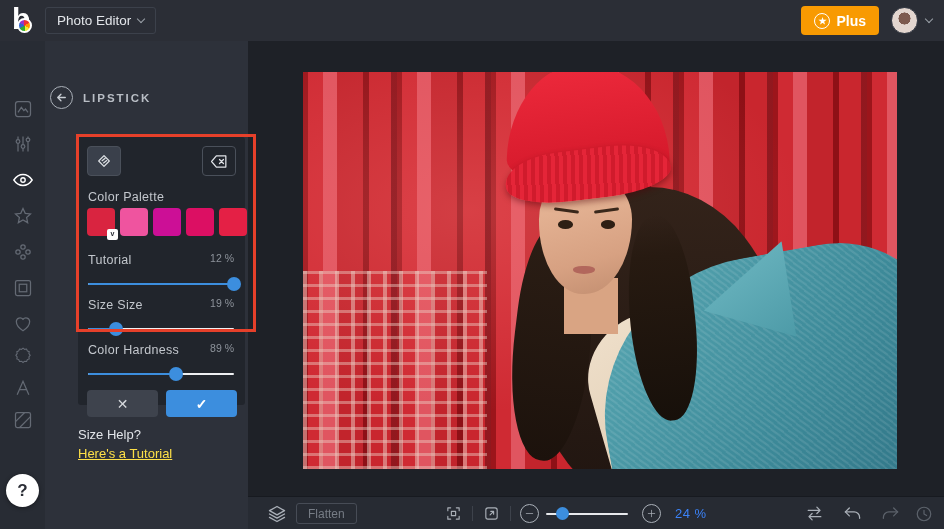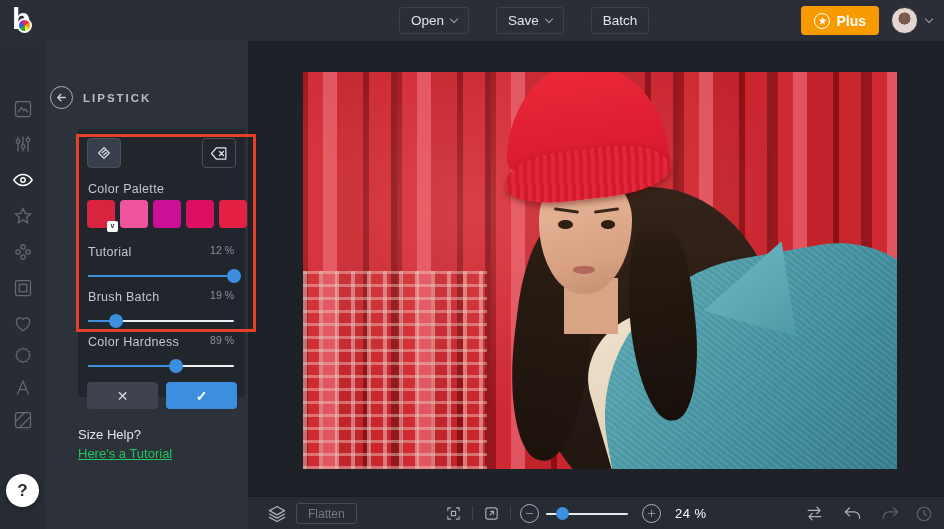--- a/index.html
+++ b/index.html
@@ -40,21 +40,21 @@
   .help-fab { position:absolute; left:6px; top:433px; width:33px; height:33px; border-radius:50%;
               background:#fff; color:#2b2e36; display:flex; align-items:center; justify-content:center;
               font-size:17px; font-weight:bold; cursor:pointer; box-shadow:0 1px 4px rgba(0,0,0,.4); }
 
   
   .panel { position:absolute; left:45px; top:41px; width:203px; height:488px; background:#2d313a; z-index:20; }
   .back-btn { position:absolute; left:5px; top:45px; width:23px; height:23px; border:1.5px solid #aab0b8;
               border-radius:50%; display:flex; align-items:center; justify-content:center; cursor:pointer; color:#c8cdd3; }
   .panel-title { position:absolute; left:38px; top:51px; font-size:11.5px; font-weight:bold;
                  letter-spacing:2px; color:#b9bec5; }
-  .card { position:absolute; left:33px; top:88px; width:167px; height:268px; background:#21252c; border-radius:3px; }
+  .card { position:absolute; left:33px; top:96px; width:167px; height:268px; background:#21252c; border-radius:3px; }
   .tool-btn { position:absolute; top:9px; width:34px; height:30px; border:1px solid #4a505a; border-radius:4px;
               display:flex; align-items:center; justify-content:center; cursor:pointer; color:#dfe2e6; }
   .tool-btn.selected { background:#3a404b; }
   .tool-brush { left:9px; }
   .tool-eraser { right:9px; }
   .section-label { position:absolute; left:10px; font-size:12.5px; color:#c3c7cd; letter-spacing:.3px; }
   .swatch-row { position:absolute; left:9px; top:71px; display:flex; gap:5px; }
   .swatch { width:28px; height:28px; border-radius:4px; position:relative; cursor:pointer; }
   .swatch-badge { position:absolute; right:-3px; bottom:-4px; width:11px; height:11px; background:#fff;
                   border-radius:2px; color:#2b2e36; font-size:7px; font-weight:bold; line-height:10px;
@@ -65,21 +65,21 @@
   .slider { position:relative; height:14px; margin-top:9px; cursor:pointer; }
   .slider .track { position:absolute; left:0; right:0; top:6px; height:2px; background:#eef0f2; border-radius:2px; }
   .slider .fill  { position:absolute; left:0; top:6px; height:2px; background:#3c8ede; border-radius:2px; }
   .slider .handle{ position:absolute; top:0;  width:14px; height:14px; border-radius:50%; background:#3c8ede; margin-left:-7px; }
   .confirm-row { position:absolute; left:9px; top:253px; display:flex; gap:8px; }
   .btn-cancel { width:71px; height:27px; background:#3e434d; border-radius:4px; color:#d6d9dd;
                 display:flex; align-items:center; justify-content:center; font-size:14px; cursor:pointer; }
   .btn-apply  { width:71px; height:27px; background:#3c8ede; border-radius:4px; color:#fff;
                 display:flex; align-items:center; justify-content:center; font-size:14px; font-weight:bold; cursor:pointer; }
   .help-q   { position:absolute; left:33px; top:386px; font-size:13px; color:#e2e5e9; }
-  .help-link{ position:absolute; left:33px; top:405px; font-size:13px; color:#22c55e;
+  .help-link{ position:absolute; left:33px; top:405px; font-size:13px; color:#fde047;
               text-decoration:underline; cursor:pointer; }
 
   
   .annotation { position:absolute; left:76px; top:134px; width:180px; height:198px;
                 border:3px solid #e6402a; z-index:40; pointer-events:none; }
 
   
   .workspace { position:absolute; left:248px; top:41px; width:696px; height:455px; background:#1e2127; }
   .photo { position:absolute; left:55px; top:31px; width:594px; height:397px; overflow:hidden; cursor:crosshair;
            background:
@@ -134,46 +134,37 @@
   .bb-icon { position:absolute; top:0; height:33px; display:flex; align-items:center; justify-content:center;
              color:#aab0b8; cursor:pointer; }
   .bb-icon.dim { color:#5c626b; }
   .bb-icon svg { stroke:currentColor; fill:none; stroke-width:1.6; stroke-linecap:round; stroke-linejoin:round; }
   .bb-div { position:absolute; top:9px; width:1px; height:15px; background:#3d424b; }
   .flatten-btn { position:absolute; left:48px; top:6px; height:21px; padding:0 11px; border:1px solid #474c56;
                  border-radius:3px; color:#767c85; font-size:12px; display:flex; align-items:center; cursor:default; }
   .zoom-slider { position:absolute; left:298px; top:10px; width:82px; height:13px; cursor:pointer; }
   .zoom-slider .track { position:absolute; left:0; right:0; top:5.5px; height:2px; background:#e7e9ec; border-radius:2px; }
   .zoom-slider .handle { position:absolute; left:10px; top:0; width:13px; height:13px; border-radius:50%; background:#3c8ede; }
-  .zoom-label { position:absolute; left:427px; top:9px; font-size:13px; color:#ffffff; letter-spacing:.5px; }
+  .zoom-label { position:absolute; left:427px; top:9px; font-size:13px; color:#3b82f6; letter-spacing:.5px; }
   .circle-btn { border:1.4px solid #aab0b8; border-radius:50%; width:19px; height:19px;
                 display:flex; align-items:center; justify-content:center; }
 </style>
 </head>
 <body>
 
 <div class="app">
 
   <div class="topbar">
     <div class="logo">
       <span class="b">b</span>
       <span class="wheel"></span>
     </div>
-    <div class="tb-center">
-      <div class="tb-btn">
-        <span>Open</span>
-        <span class="chev"></span>
-      </div>
-      <div class="tb-btn">
-        <span>Save</span>
-        <span class="chev"></span>
-      </div>
-      <div class="tb-btn">
-        <span>Batch</span>
-      </div>
+    <div class="tb-btn menu-btn">
+      <span>Photo Editor</span>
+      <span class="chev"></span>
     </div>
     <div class="tb-right">
       <div class="plus-btn">
         <span class="plus-star">★</span>
         <span>Plus</span>
       </div>
       <div class="avatar"></div>
       <span class="chev av-chev"></span>
     </div>
   </div>
@@ -276,21 +267,21 @@
           <div class="swatch" style="background: rgb(220, 15, 99);"></div>
           <div class="swatch" style="background: rgb(228, 32, 69);"></div>
         </div>
 
       <div>
           <div class="slider-row" style="top: 113px;"><span class="slider-label">Tutorial</span><span class="slider-value">12 %</span><div class="slider">
               <div class="track"></div>
               <div class="fill" style="width: 100%;"></div>
               <div class="handle" style="left: 100%;"></div>
             </div></div>
-          <div class="slider-row" style="top: 158px;"><span class="slider-label">Brush Batch</span><span class="slider-value">19 %</span><div class="slider">
+          <div class="slider-row" style="top: 158px;"><span class="slider-label">Size Size</span><span class="slider-value">19 %</span><div class="slider">
               <div class="track"></div>
               <div class="fill" style="width: 19%;"></div>
               <div class="handle" style="left: 19%;"></div>
             </div></div>
           <div class="slider-row" style="top: 203px;"><span class="slider-label">Color Hardness</span><span class="slider-value">89 %</span><div class="slider">
               <div class="track"></div>
               <div class="fill" style="width: 60%;"></div>
               <div class="handle" style="left: 60%;"></div>
             </div></div>
         </div>

